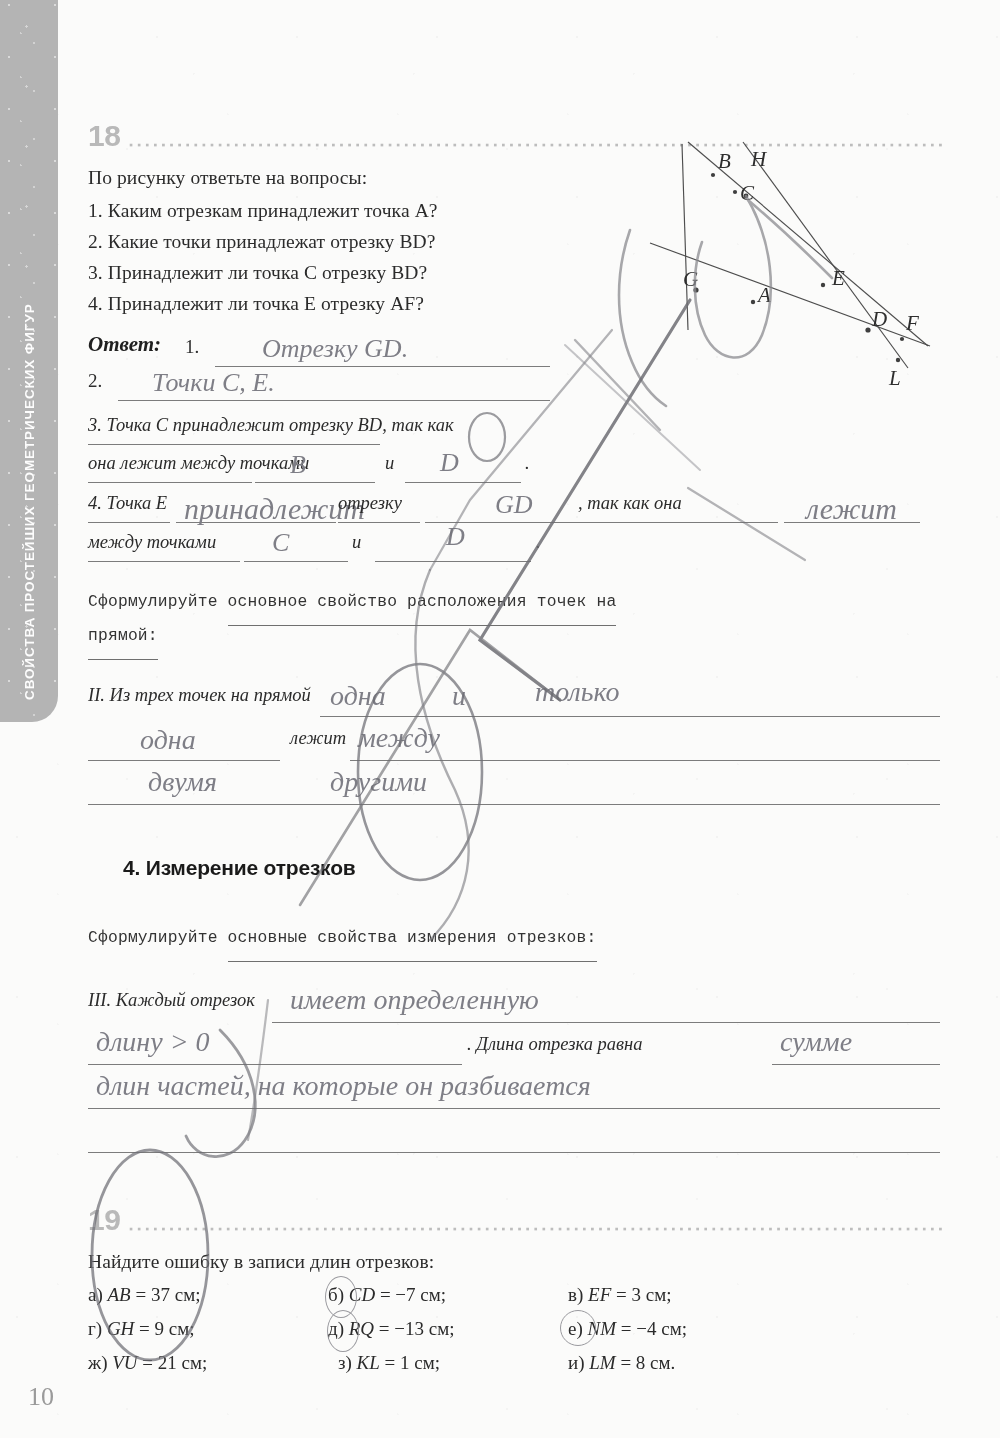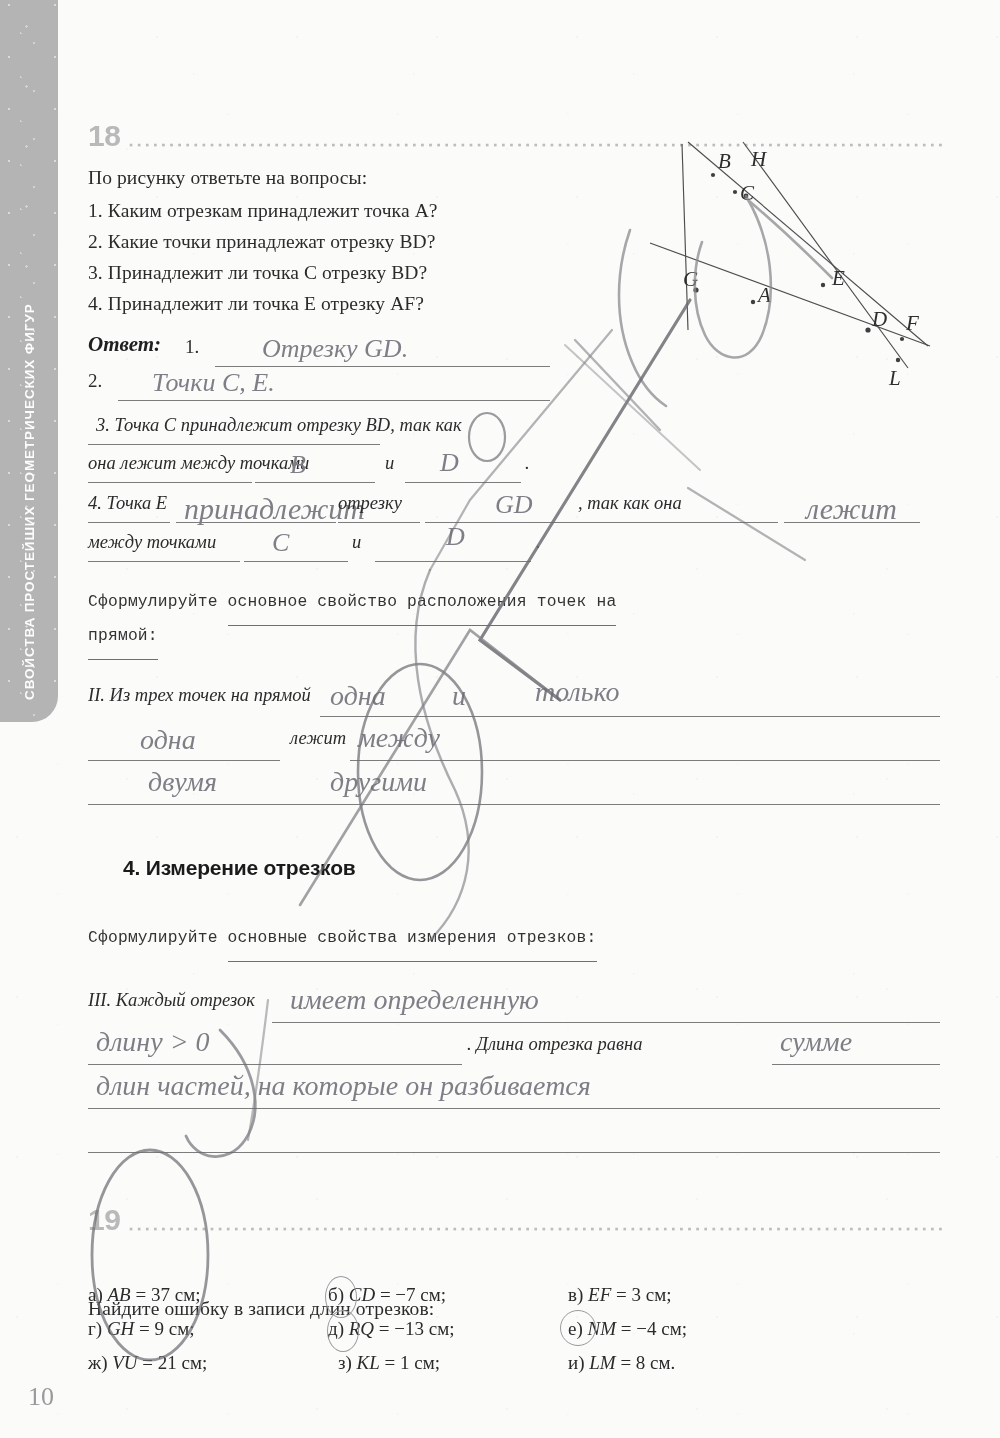--- a/index.html
+++ b/index.html
@@ -184,21 +184,21 @@
 
   <div class="blk otvet" style="left:88px;top:332px;">Ответ:</div>
   <div class="blk serif" style="left:185px;top:336px;font-size:19px;">1.</div>
   <div class="rule" style="left:215px;top:366px;width:335px;"></div>
   <div class="hw s2" style="left:262px;top:334px;">Отрезку GD.</div>
 
   <div class="blk serif" style="left:88px;top:370px;font-size:19px;">2.</div>
   <div class="rule" style="left:118px;top:400px;width:432px;"></div>
   <div class="hw s2" style="left:152px;top:368px;">Точки C, E.</div>
 
-  <div class="pitem" style="left:96px;top:415px;">3. Точка C принадлежит отрезку BD, так как</div>
+  <div class="pitem" style="left:88px;top:415px;">3. Точка C принадлежит отрезку BD, так как</div>
   <div class="rule" style="left:88px;top:444px;width:292px;"></div>
 
   <div class="pitem" style="left:88px;top:453px;">она лежит между точками</div>
   <div class="rule" style="left:88px;top:482px;width:164px;"></div>
   <div class="rule" style="left:255px;top:482px;width:120px;"></div>
   <div class="pitem" style="left:385px;top:453px;">и</div>
   <div class="rule" style="left:405px;top:482px;width:116px;"></div>
   <div class="pitem" style="left:525px;top:453px;">.</div>
   <div class="hw s2" style="left:290px;top:450px;">B</div>
   <div class="hw s2" style="left:440px;top:448px;">D</div>
@@ -269,21 +269,21 @@
   <div class="rule" style="left:88px;top:1108px;width:852px;"></div>
   <div class="hw s3" style="left:96px;top:1070px;">длин частей, на которые он разбивается</div>
 
   <div class="rule" style="left:88px;top:1152px;width:852px;"></div>
 
   <div class="exnum" style="left:88px;top:1190px;justify-content:space-between;">
     <span class="n">19</span>
     <span class="dots"></span>
   </div>
 
-  <div class="blk qline serif" style="left:88px;top:1246px;margin-top:47px;">Найдите ошибку в записи длин отрезков:</div>
+  <div class="blk qline serif" style="left:88px;top:1246px;">Найдите ошибку в записи длин отрезков:</div>
 
   <div class="ex19row" style="left:88px;top:1284px;width:860px;">
     <span class="cell" style="left:0;">
       <span>а)</span>
       <i>AB</i>
       <span>= 37 см;</span>
     </span>
     <span class="cell" style="left:240px;">
       <span>б)</span>
       <i>CD</i>

